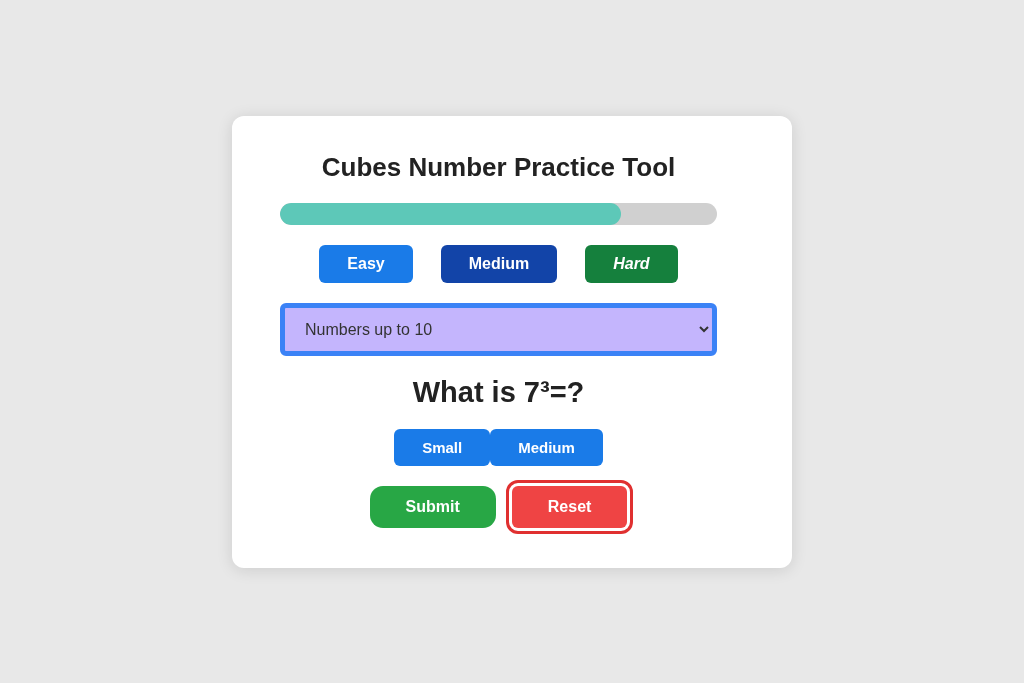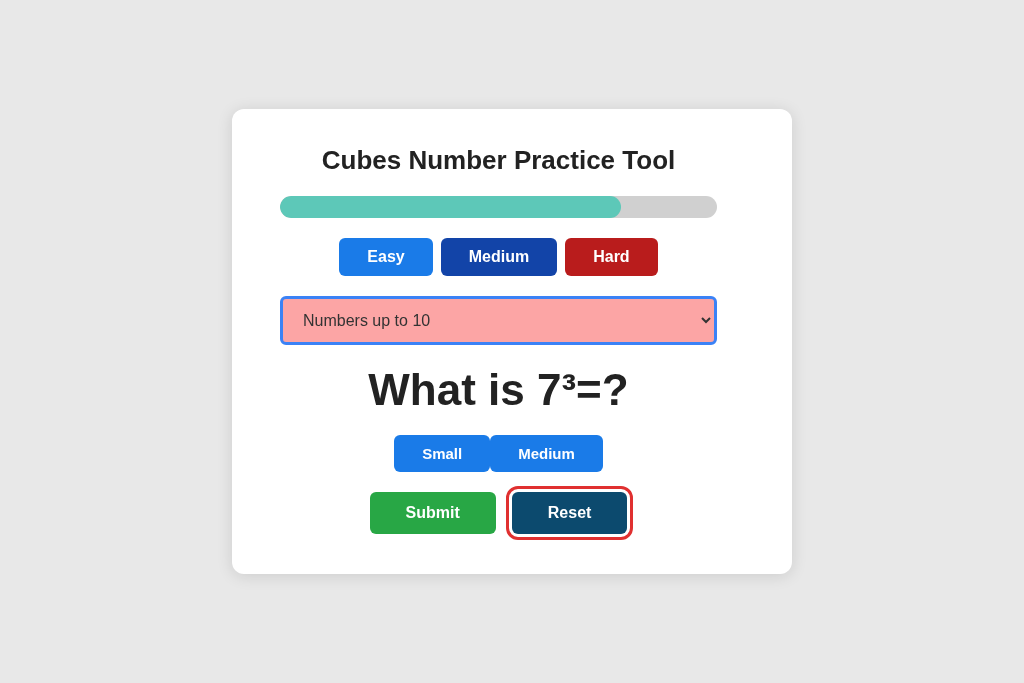--- a/index.html
+++ b/index.html
@@ -46,21 +46,21 @@
 
     .progress-bar-fill {
       height: 100%;
       background: #5dc8b8;
       border-radius: 20px;
       width: 78%;
     }
 
     .difficulty-buttons {
       display: flex;
-      gap: 8px;
+      gap: 28px;
       justify-content: center;
     }
 
     .btn-difficulty {
       padding: 10px 28px;
       border: none;
       border-radius: 6px;
       font-size: 16px;
       font-weight: 600;
       cursor: pointer;
@@ -69,41 +69,42 @@
 
     .btn-easy {
       background: #1a7be8;
     }
 
     .btn-medium-active {
       background: #1244a8;
     }
 
     .btn-hard {
-      background: #b91c1c;
+      background: #15803d;
+      font-style: italic;
     }
 
     .dropdown-container {
       width: 100%;
     }
 
     .number-select {
       width: 100%;
       padding: 12px 16px;
       font-size: 16px;
-      border: 3px solid #3b82f6;
-      border-radius: 6px;
-      background: #fca5a5;
+      border: 5px solid #3b82f6;
+      border-radius: 6px;
+      background: #c4b5fd;
       color: #333;
       appearance: auto;
       cursor: pointer;
     }
 
     .question-text {
-      font-size: 44px;
+      font-size: 29px;
       font-weight: bold;
       color: #222;
       text-align: center;
     }
 
     .size-buttons {
       display: flex;
       justify-content: center;
     }
 
@@ -130,37 +131,37 @@
 
     .action-buttons {
       display: flex;
       gap: 16px;
       justify-content: center;
     }
 
     .btn-submit {
       padding: 12px 36px;
       border: none;
-      border-radius: 6px;
+      border-radius: 13px;
       font-size: 16px;
       font-weight: 600;
       cursor: pointer;
       color: #fff;
       background: #28a745;
     }
 
     .btn-reset {
       padding: 12px 36px;
       border: none;
       border-radius: 6px;
       font-size: 16px;
       font-weight: 600;
       cursor: pointer;
       color: #fff;
-      background: #0c4a6e;
+      background: #ef4444;
       outline: 3px solid #e03030;
       outline-offset: 3px;
     }
   </style>
 </head>
 <body>
 
 <div class="card">
 
   <h1 class="title">Cubes Number Practice Tool</h1>

